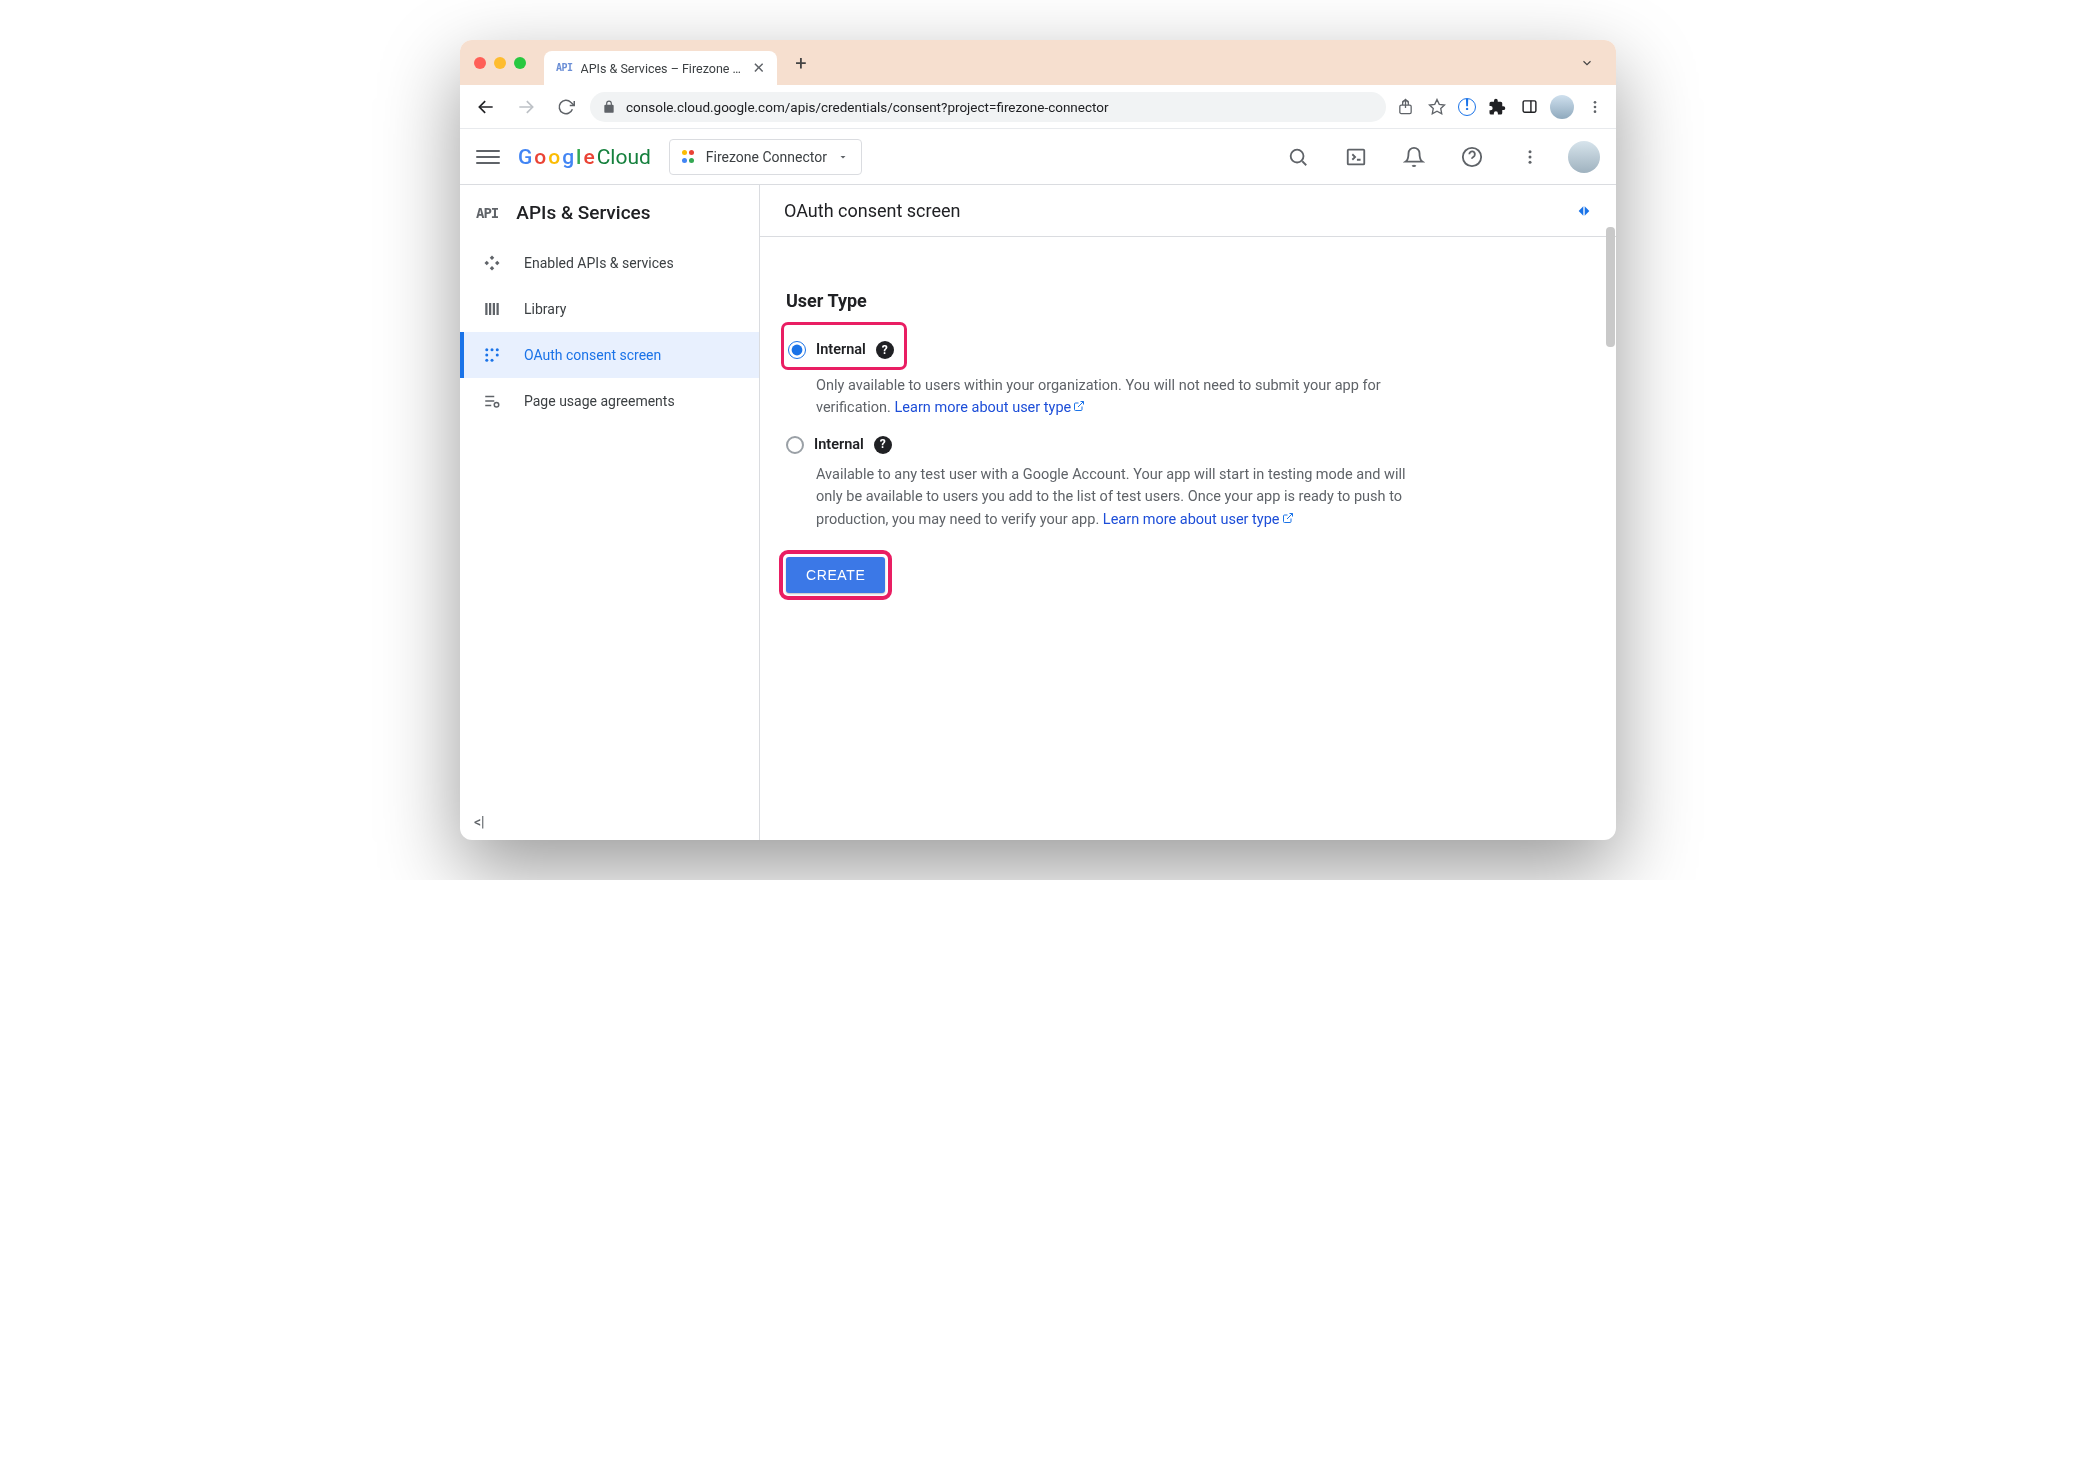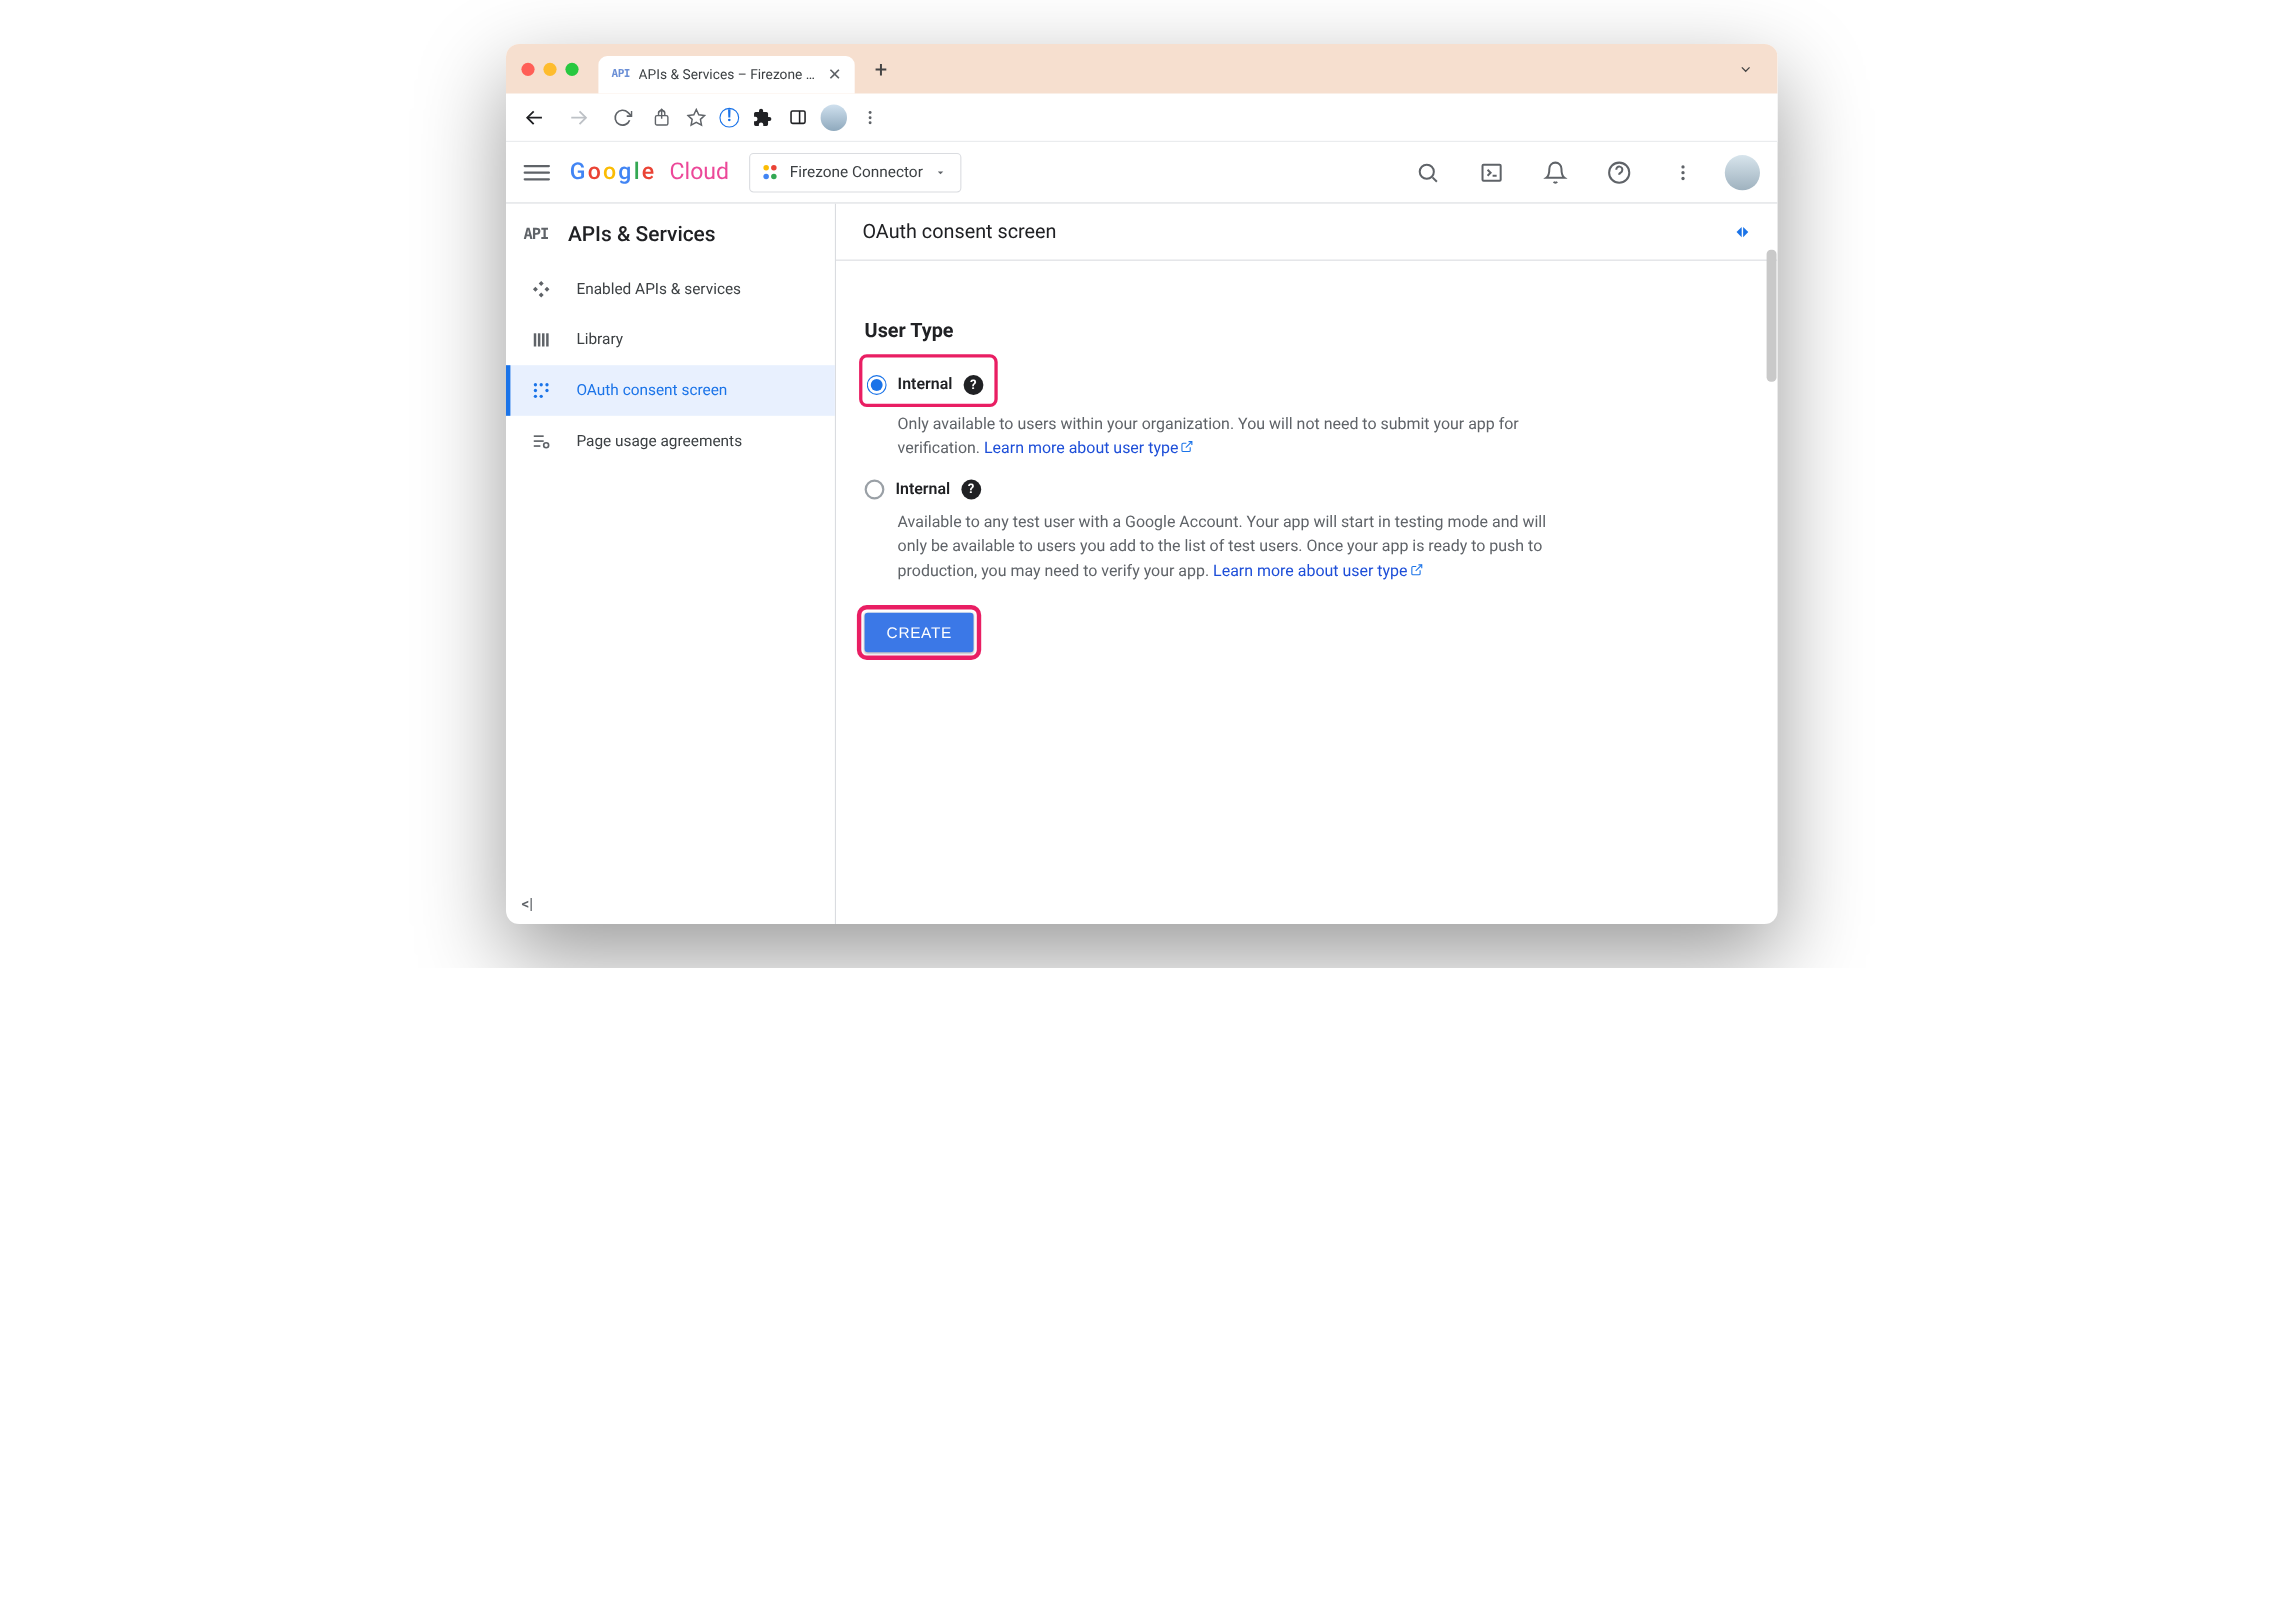--- a/index.html
+++ b/index.html
@@ -64,21 +64,21 @@
   .gcp-header{
     height:56px;border-bottom:1px solid #dadce0;display:flex;align-items:center;
     padding:0 16px;gap:18px;
   }
   .burger{width:24px;height:24px;display:flex;flex-direction:column;justify-content:center;gap:4px;cursor:pointer}
   .burger div{height:2px;background:#5f6368;border-radius:1px}
   .gcloud-logo{display:flex;align-items:center;gap:2px;font-size:21px}
   .gcloud-logo .c1{color:#4285F4;font-weight:500}.gcloud-logo .c2{color:#EA4335;font-weight:500}
   .gcloud-logo .c3{color:#FBBC04;font-weight:500}.gcloud-logo .c4{color:#4285F4;font-weight:500}
   .gcloud-logo .c5{color:#34A853;font-weight:500}.gcloud-logo .c6{color:#EA4335;font-weight:500}
-  .gcloud-logo .cloud{color:#ec4899;font-weight:400;margin-left:12px}
+  .gcloud-logo .cloud{color:#15803d;font-weight:400;margin-left:0}
   .project-picker{
     border:1px solid #dadce0;border-radius:4px;height:36px;
     display:flex;align-items:center;padding:0 12px;gap:10px;color:#3c4043;
     font-size:14px;cursor:pointer;
   }
   .pp-icon{display:inline-flex;gap:2px;flex-wrap:wrap;width:14px;height:14px}
   .pp-icon span{width:5px;height:5px;border-radius:50%}
   .header-spacer{flex:1}
   .hdr-icon{width:40px;height:40px;display:flex;align-items:center;justify-content:center;color:#5f6368;cursor:pointer;border-radius:50%}
   .avatar-md{width:32px;height:32px;border-radius:50%;background:linear-gradient(#d7e4ec,#9fb2bf)}
@@ -152,20 +152,28 @@
           <line x1="4" y1="12" x2="20" y2="12"></line>
           <polyline points="13 5 20 12 13 19"></polyline>
         </svg>
     </div>
     <div class="nav-btn">
       <svg width="18" height="18" viewBox="0 0 24 24" fill="none" stroke="#5f6368" stroke-width="2">
           <path d="M23 4v6h-6"></path>
           <path d="M20.49 15a9 9 0 1 1-2.12-9.36L23 10"></path>
         </svg>
     </div>
+    <div class="omnibox">
+      <span class="lock">
+        <svg width="14" height="14" viewBox="0 0 24 24" fill="#5f6368">
+            <path d="M18 8h-1V6a5 5 0 0 0-10 0v2H6a2 2 0 0 0-2 2v10a2 2 0 0 0 2 2h12a2 2 0 0 0 2-2V10a2 2 0 0 0-2-2zM9 6a3 3 0 1 1 6 0v2H9z"></path>
+          </svg>
+      </span>
+      <span class="url">console.cloud.google.com/apis/credentials/consent?project=firezone-connector</span>
+    </div>
     <div class="right-icons">
       <div class="icon">
         <svg width="17" height="17" viewBox="0 0 24 24" fill="none" stroke="#5f6368" stroke-width="1.8">
             <path d="M8 10V6a2 2 0 0 1 2-2h4a2 2 0 0 1 2 2v4"></path>
             <path d="M12 2v12"></path>
             <polyline points="8 6 12 2 16 6"></polyline>
             <rect x="4" y="10" width="16" height="12" rx="2"></rect>
           </svg>
       </div>
       <div class="icon">

